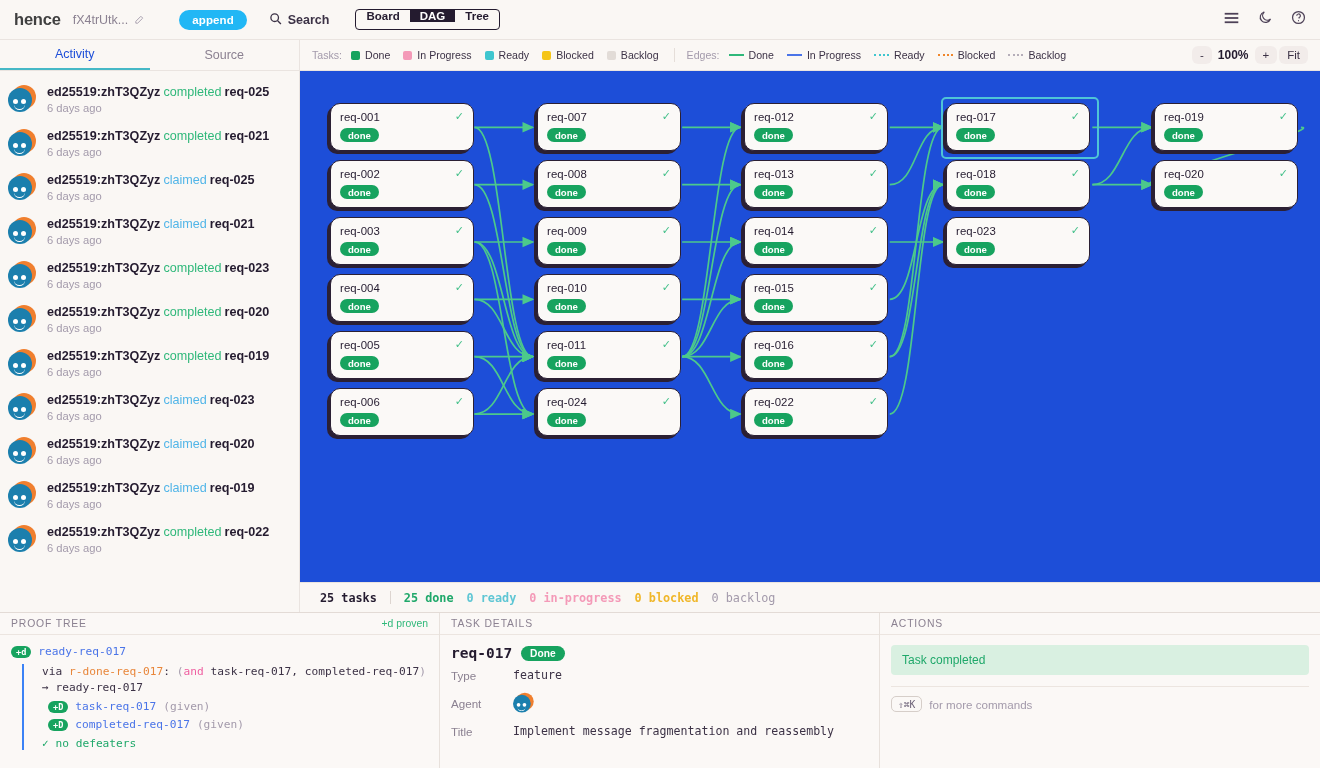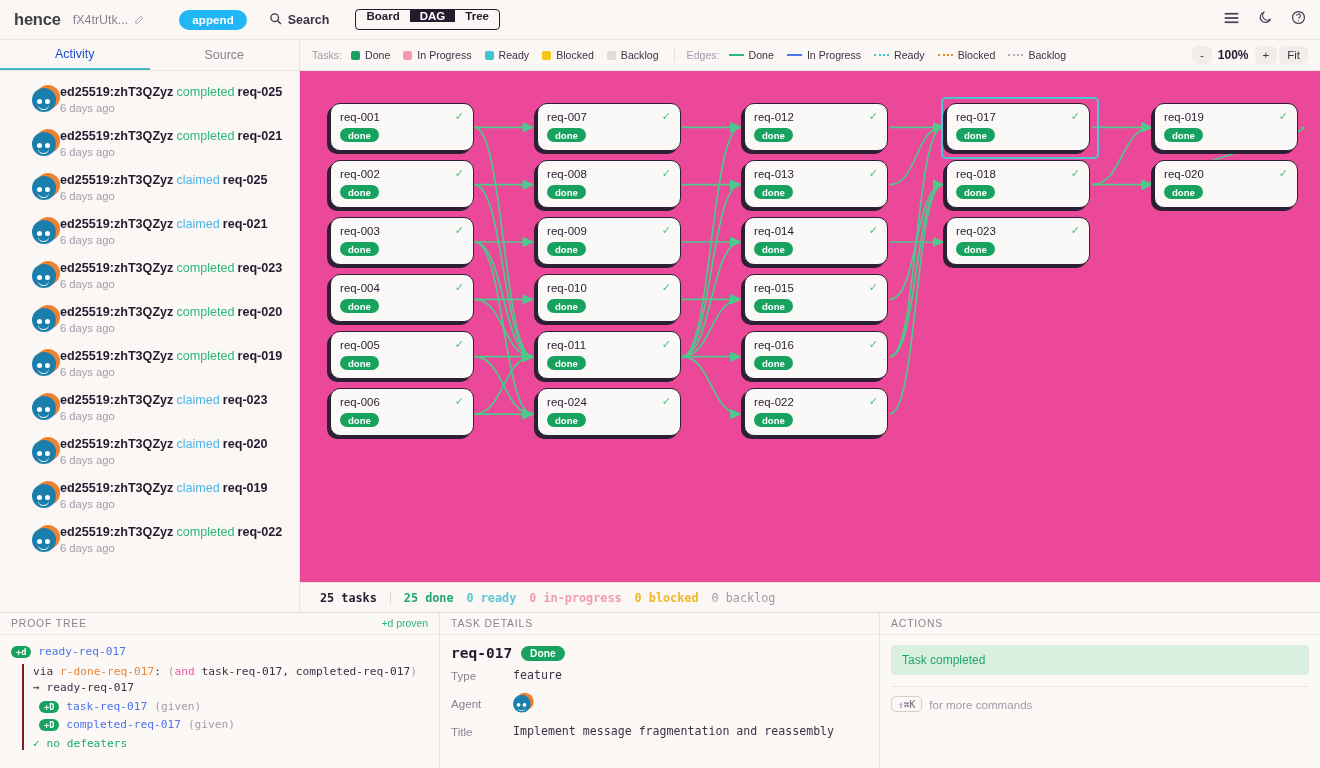--- a/index.html
+++ b/index.html
@@ -61,21 +61,21 @@
     display: flex; flex-direction: column;
     min-height: 0;
   }
   .sb-tabs { display: flex; height: 31px; flex: 0 0 31px; border-bottom: 1px solid #eae4e0; }
   .sb-tab {
     flex: 1; display: flex; align-items: center; justify-content: center;
     font-size: 12.5px; color: #8b8191;
   }
   .sb-tab.active { color: #1d4ed8; border-bottom: 2px solid #45b8c6; font-weight: 400; }
   .activity-list { flex: 1; overflow: hidden; padding-top: 6px; }
-  .act-item { display: flex; padding: 7px 12px 7px 8px; position: relative; margin-left: 24px; }
+  .act-item { display: flex; gap: 11px; padding: 7px 12px 7px 8px; position: relative; }
   .avatar {
     width: 28px; height: 28px; flex: 0 0 28px; position: relative; margin-top: 1px;
   }
   .avatar .ring {
     position: absolute; left: 4px; top: 0; width: 24px; height: 24px;
     border-radius: 50%; background: #f07f2e;
   }
   .avatar .face {
     position: absolute; left: 0px; top: 3px; width: 24px; height: 24px;
     border-radius: 50%; background: #1b7fad;
@@ -111,21 +111,21 @@
   .sw { width: 9px; height: 9px; border-radius: 2px; display: inline-block; }
   .lgsep { width: 1px; height: 14px; background: #e5ded9; margin: 0 12px 0 2px; }
   .eline { width: 15px; height: 0; display: inline-block; }
   .zoomctl { margin-left: auto; display: flex; align-items: center; gap: 2px; }
   .zoomctl .zbtn {
     font-size: 11.5px; color: #3c3246; padding: 3px 8px; border-radius: 6px;
   }
   .zoomctl .zbtn.sq { background: #f2ecea; }
   .zoomctl .zval { font-size: 12px; font-weight: 700; padding: 3px 4px; text-align: center; }
 
-  .canvas { flex: 1; position: relative; background: #ec4899; overflow: hidden; }
+  .canvas { flex: 1; position: relative; background: #1d4ed8; overflow: hidden; }
   .canvas svg.edges { position: absolute; inset: 0; width: 100%; height: 100%; }
   .node {
     position: absolute; width: 144px; height: 48px;
     background: #fbf9f7;
     border: 1.6px solid #2b2034;
     border-radius: 10px;
     box-shadow: -3px 3px 0 0 #2b2034;
     padding: 7px 9px;
   }
   .node .nid { font-size: 11.4px; color: #241b2f; letter-spacing: .1px; }
@@ -179,21 +179,21 @@
   .bhead .right { margin-left: auto; color: #2fb87a; font-size: 10.4px; letter-spacing: 0; }
   .bcontent { flex: 1; overflow: hidden; padding: 10px 11px; }
 
   
   .pt-row { display: flex; align-items: center; gap: 7px; }
   .badge-d {
     background: #17a35f; color: #fff; font-family: "DejaVu Sans Mono", monospace;
     font-size: 8.6px; font-weight: 700; border-radius: 7px; padding: 1px 5px;
   }
   .pt-goal { font-family: "DejaVu Sans Mono", monospace; font-size: 11.2px; color: #4a74e8; }
-  .pt-indent { margin-left: 11px; border-left: 2px solid #7f1d1d; padding-left: 9px; margin-top: 6px; }
+  .pt-indent { margin-left: 11px; border-left: 2px solid #3b82f6; padding-left: 18px; margin-top: 6px; }
   .pt-via { font-family: "DejaVu Sans Mono", monospace; font-size: 11.2px; line-height: 15.5px; color: #3c3246; }
   .pt-via .k { color: #e8863a; }
   .pt-via .and { color: #ef5fa0; }
   .pt-via .paren { color: #a39aab; }
   .pt-sub { display: flex; align-items: center; gap: 7px; margin-top: 5px; padding-left: 6px; }
   .pt-sub .name { font-family: "DejaVu Sans Mono", monospace; font-size: 11.2px; color: #4a74e8; }
   .pt-sub .given { font-family: "DejaVu Sans Mono", monospace; font-size: 11.2px; color: #a39aab; }
   .pt-nodef { font-family: "DejaVu Sans Mono", monospace; font-size: 11.2px; color: #1fa86a; margin-top: 6px; }
 
   

